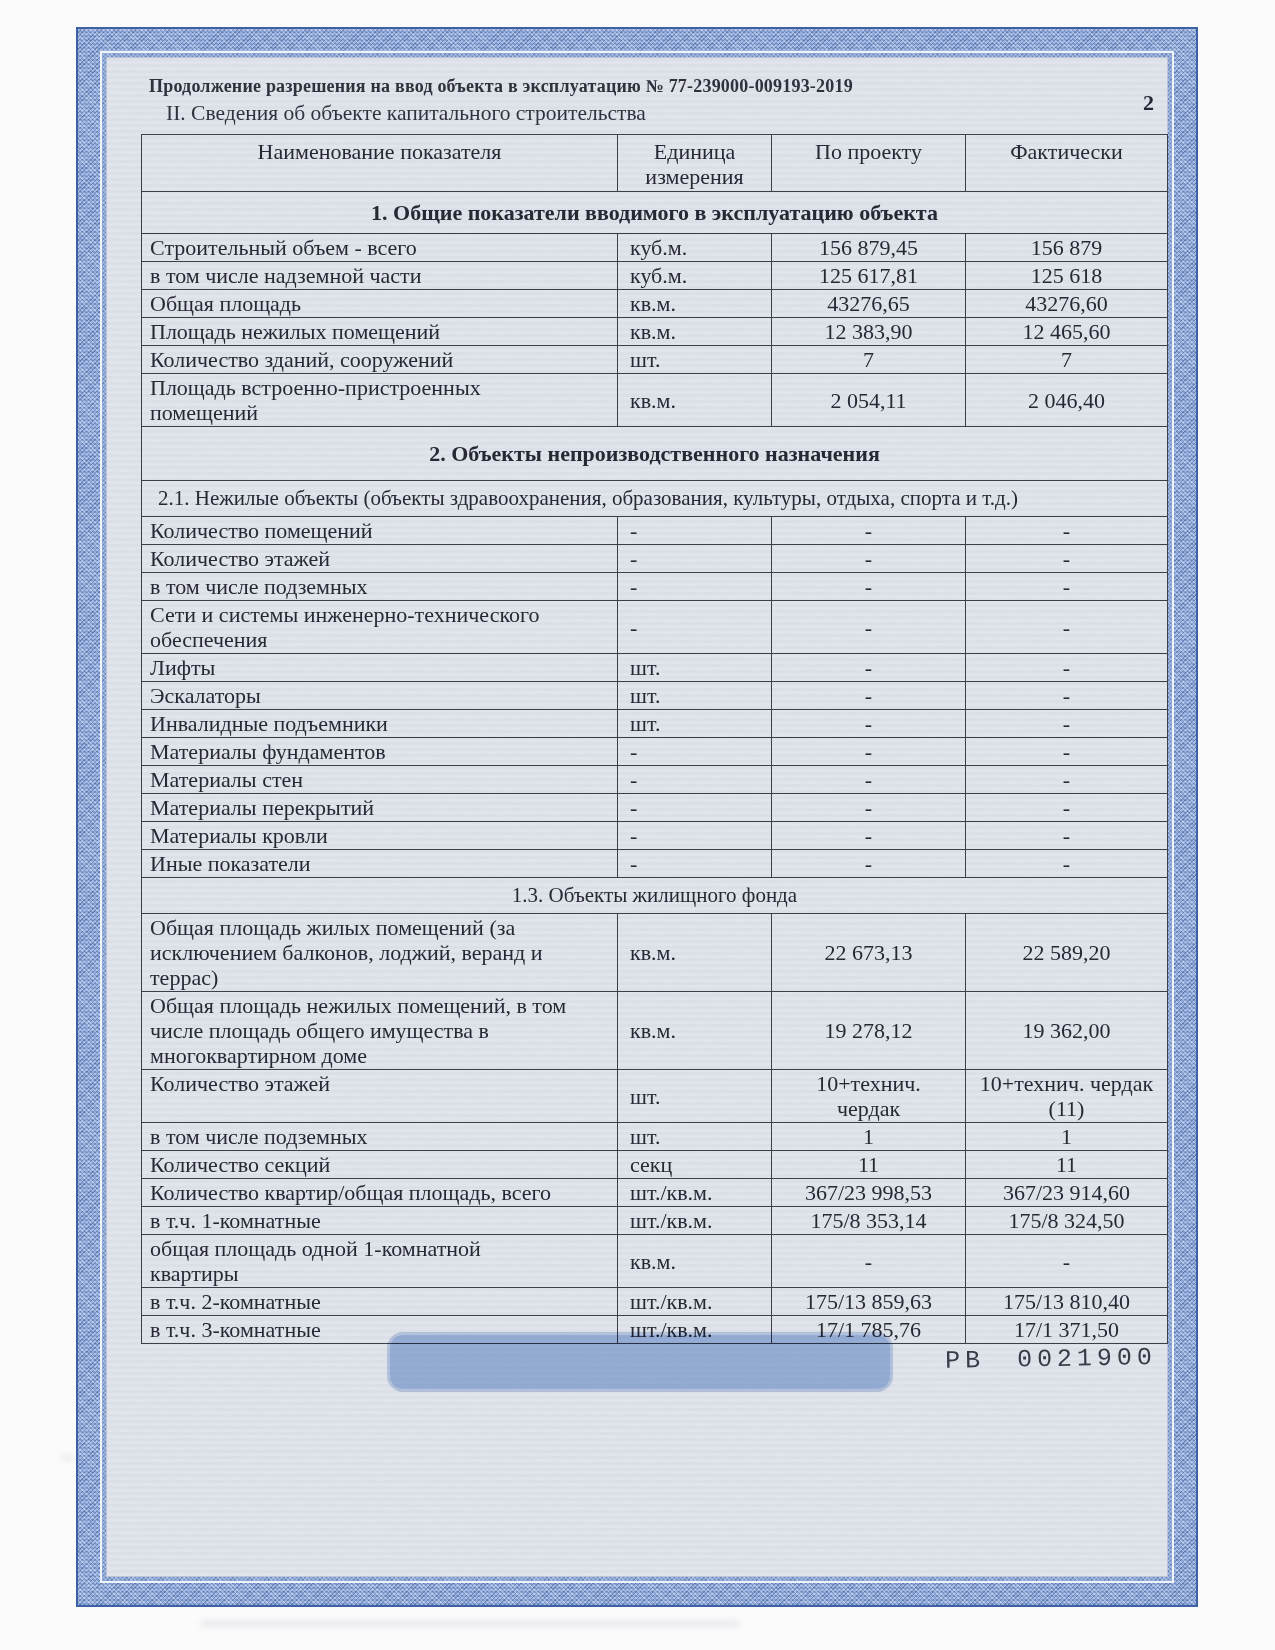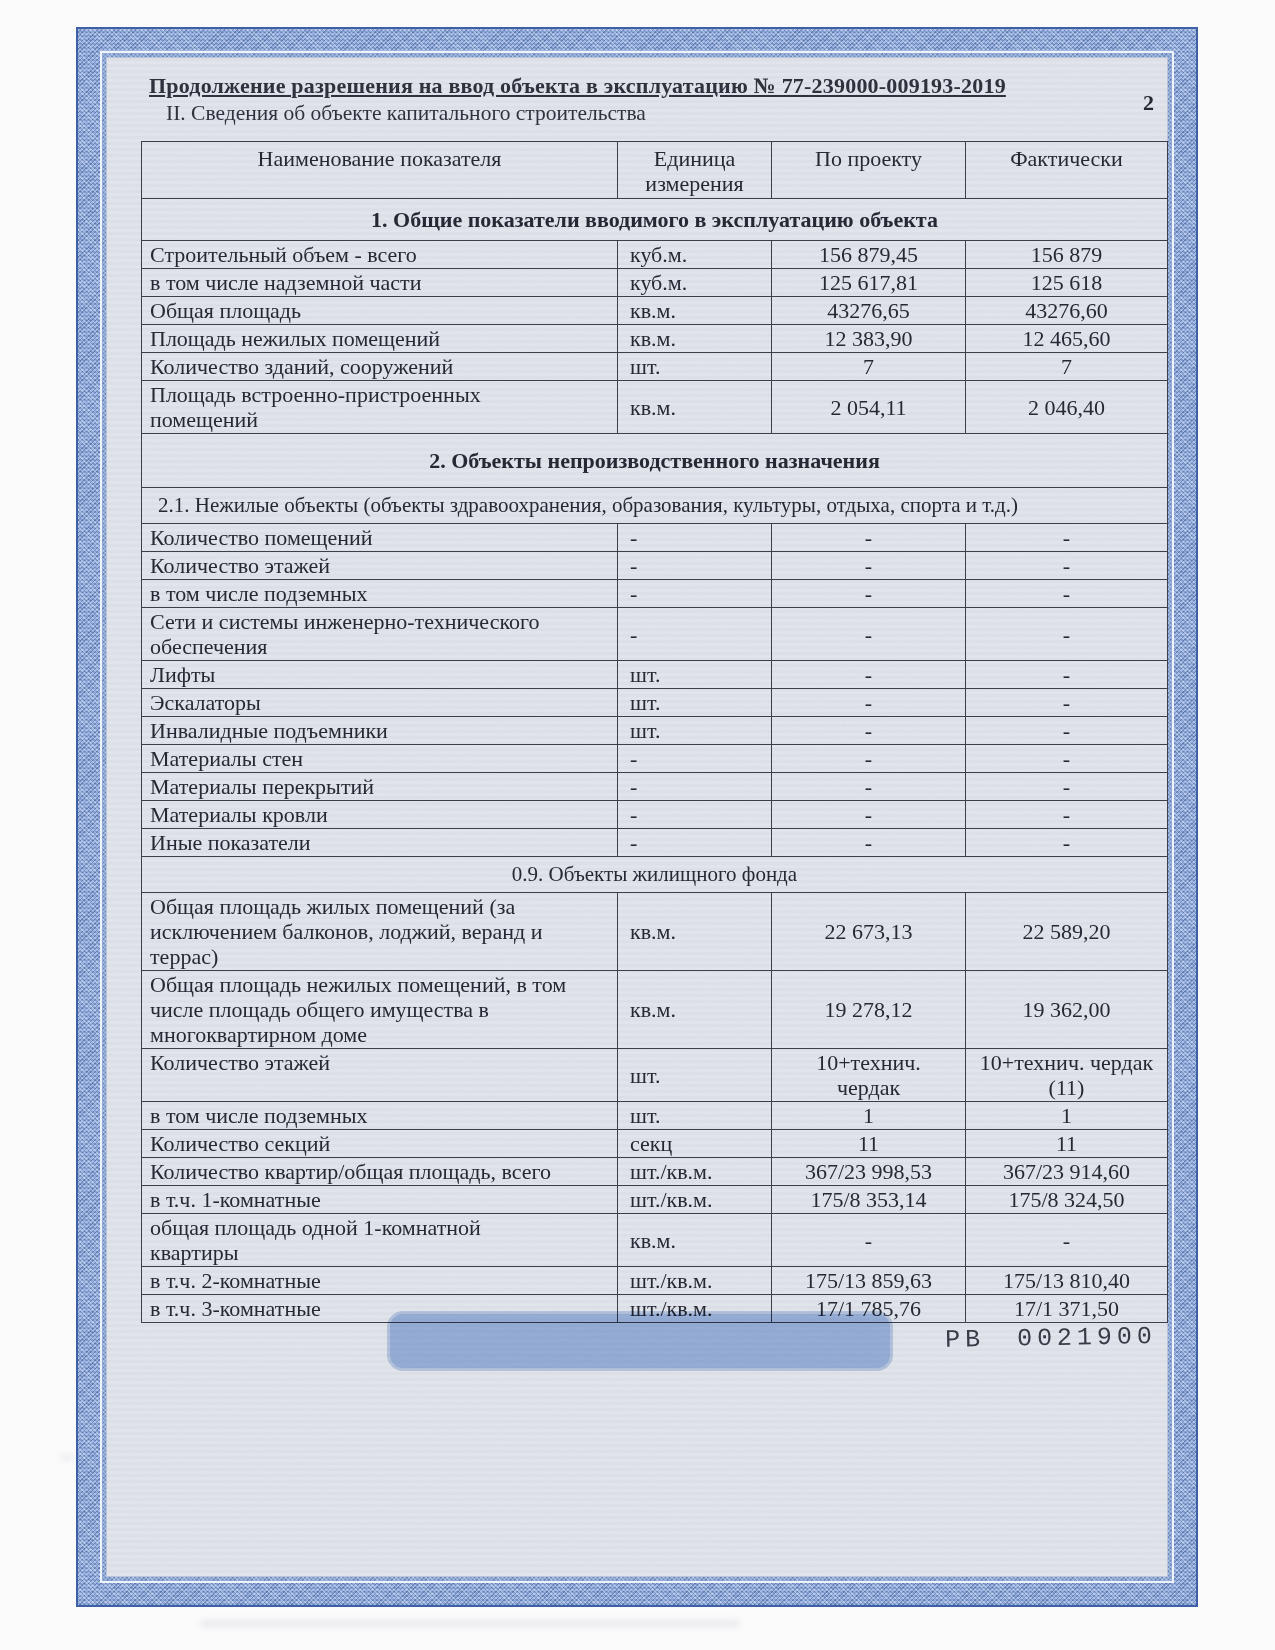--- a/index.html
+++ b/index.html
@@ -46,28 +46,28 @@
     background:var(--paper);
     border:1px solid #bac4d6;
     padding:14px 0 0 34px;
     background-image:
       repeating-linear-gradient(0deg, rgba(255,255,255,.05) 0 3px, rgba(90,100,125,.03) 3px 6px);
   }
   .noise{position:absolute;inset:0;width:100%;height:100%;opacity:.15;pointer-events:none;}
 
   
   .doc-title{
-    font-weight:bold;font-size:22px;line-height:28px;
-    padding-left:8px;white-space:nowrap;letter-spacing:.2px;text-decoration:underline;
+    font-weight:bold;font-size:18px;line-height:28px;
+    padding-left:8px;white-space:nowrap;letter-spacing:.2px;
   }
   .doc-subtitle{font-size:21.5px;line-height:27px;padding-left:8px;margin-left:17px;}
   .pagenum{position:absolute;top:32px;right:13px;font-size:22px;font-weight:bold;}
 
   
-  .table-wrap{position:relative;margin-top:14px;width:1026px;}
+  .table-wrap{position:relative;margin-top:7px;width:1026px;}
   table.grid{
     width:1026px;border-collapse:collapse;table-layout:fixed;
     font-size:22px;line-height:25px;color:var(--ink);
   }
   .grid th,.grid td{
     border:1px solid var(--line);
     padding:1px 6px;
     font-weight:normal;
   }
   .grid thead th{
@@ -223,20 +223,26 @@
                   <td class="val">-</td>
                   <td class="val">-</td>
                 </tr>
                 <tr>
                   <td class="lbl">Инвалидные подъемники</td>
                   <td class="unit">шт.</td>
                   <td class="val">-</td>
                   <td class="val">-</td>
                 </tr>
                 <tr>
+                  <td class="lbl">Материалы фундаментов</td>
+                  <td class="unit">-</td>
+                  <td class="val">-</td>
+                  <td class="val">-</td>
+                </tr>
+                <tr>
                   <td class="lbl">Материалы стен</td>
                   <td class="unit">-</td>
                   <td class="val">-</td>
                   <td class="val">-</td>
                 </tr>
                 <tr>
                   <td class="lbl">Материалы перекрытий</td>
                   <td class="unit">-</td>
                   <td class="val">-</td>
                   <td class="val">-</td>
@@ -247,21 +253,21 @@
                   <td class="val">-</td>
                   <td class="val">-</td>
                 </tr>
                 <tr>
                   <td class="lbl">Иные показатели</td>
                   <td class="unit">-</td>
                   <td class="val">-</td>
                   <td class="val">-</td>
                 </tr>
                 <tr>
-                  <td colspan="4" class="sec sub">0.9. Объекты жилищного фонда</td>
+                  <td colspan="4" class="sec sub">1.3. Объекты жилищного фонда</td>
                 </tr>
                 <tr>
                   <td class="lbl">Общая площадь жилых помещений (за
 исключением балконов, лоджий, веранд и
 террас)</td>
                   <td class="unit">кв.м.</td>
                   <td class="val">22 673,13</td>
                   <td class="val">22 589,20</td>
                 </tr>
                 <tr>

